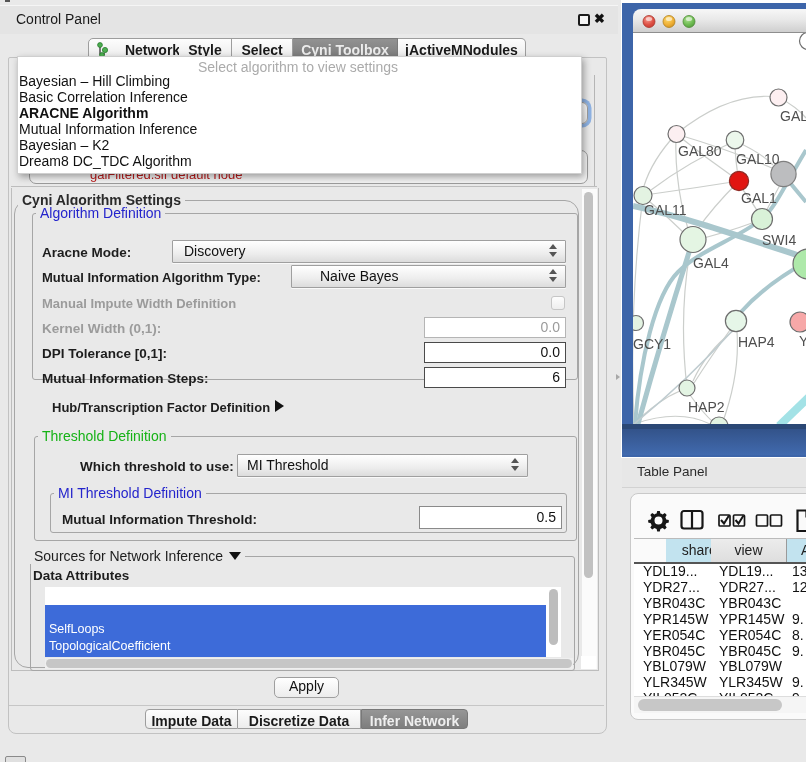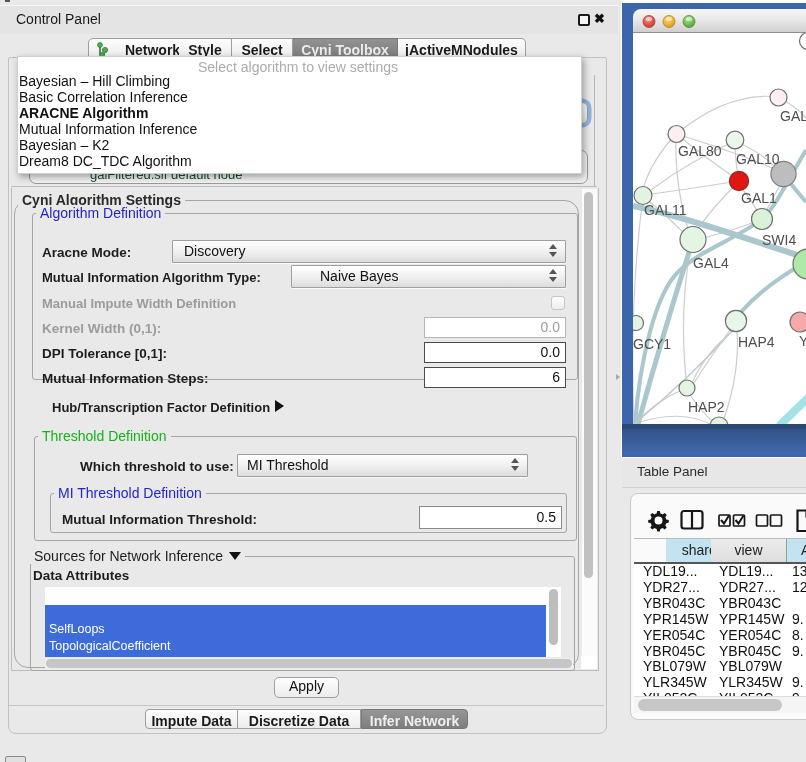--- a/index.html
+++ b/index.html
@@ -27,21 +27,21 @@
 <div class="abs" style="left:594px;top:11px;font-size:13px;font-weight:bold;color:#111;">✖</div>
 
 <div class="abs" style="left:8px;top:57px;width:597px;height:675px;background:#e9e9e9;border:1px solid #c2c2c2;border-radius:2px 2px 8px 8px;"></div>
 
 <div class="abs" style="left:594px;top:75px;width:1px;height:112px;background:#b5b5b5;"></div>
 <div class="abs" style="left:11px;top:186px;width:586px;height:1px;background:#bdbdbd;"></div>
 
 <div class="abs" style="left:552px;top:102px;width:34px;height:20px;border:1px solid #9f9f9f;border-radius:6px;background:linear-gradient(#fff,#e9e9e9);box-shadow:0 0 0 3.5px rgba(120,165,225,.8);"></div>
 
 <div class="abs" style="left:29px;top:150px;width:557px;height:32px;border:1px solid #9b9b9b;border-radius:7px;background:#f2f2f2;overflow:hidden;">
-  <div style="position:absolute;left:60px;top:16px;font-size:13px;color:#14532d;">galFiltered.sif default node</div>
+  <div style="position:absolute;left:60px;top:16px;font-size:13px;color:#b91c1c;">galFiltered.sif default node</div>
 </div>
 
 <div class="abs" style="left:11px;top:188px;width:586px;height:482px;border:1px solid #bdbdbd;border-width:0 1px 1px 1px;"></div>
 
 <div class="abs" style="left:582px;top:189px;width:15px;height:480px;background:#fbfbfb;"></div>
 <div class="abs" style="left:584px;top:192px;width:9px;height:386px;background:#c1c1c1;border-radius:5px;"></div>
 
 <div class="grp" style="left:14px;top:200px;width:563px;height:466px;border-radius:14px;font-weight:bold;">
   <span style="color:#2a2a2a;">Cyni Algorithm Settings</span>
 </div>

